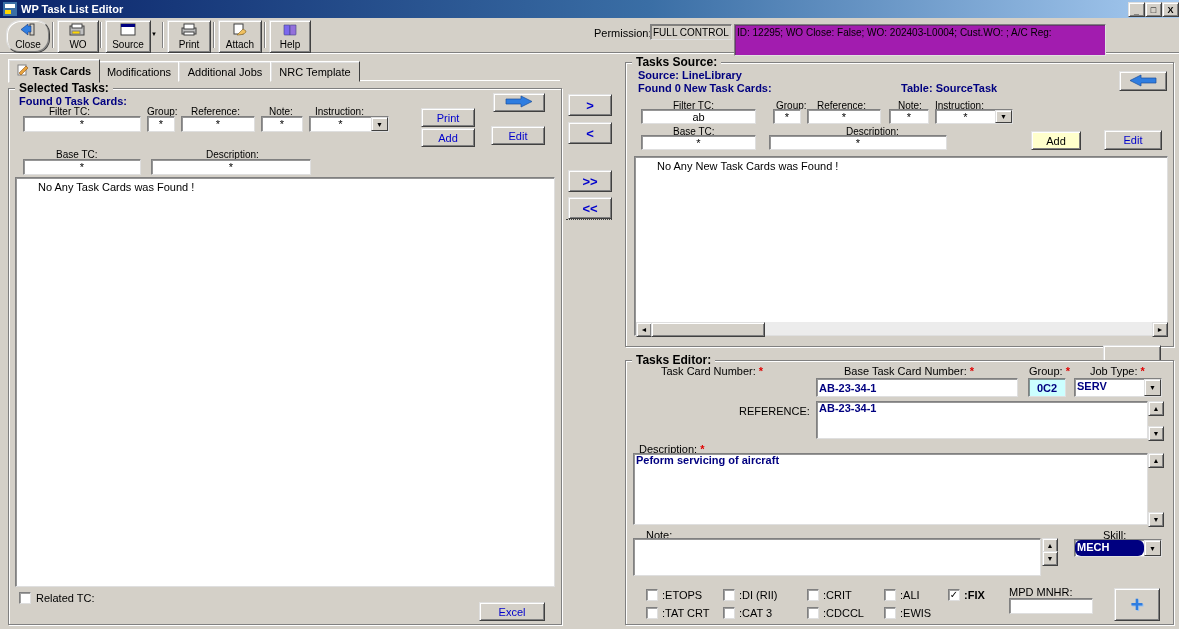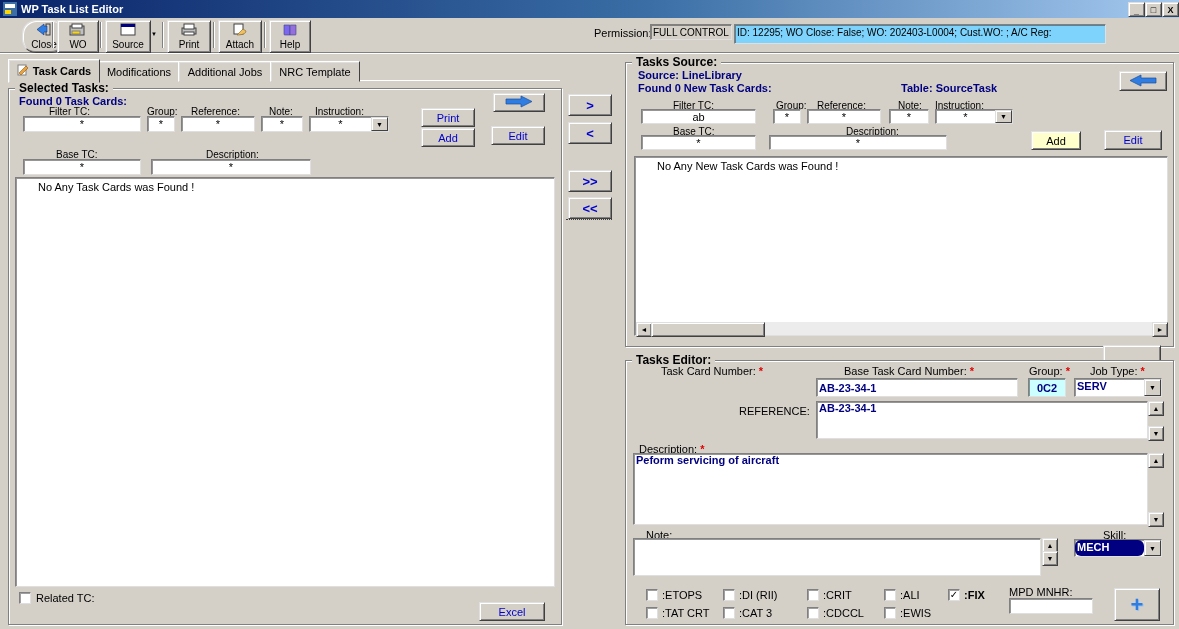--- a/index.html
+++ b/index.html
@@ -49,21 +49,21 @@
           <rect x="2" y="8" width="6" height="4" fill="#ffd700"></rect>
         </svg>
     </span>
     <span style="color:#fff;font-weight:bold;font-size:11px;margin-left:21px;">WP Task List Editor</span>
     <span class="abs r btn" style="left:1128px;top:2px;width:15px;height:13px;font-size:9px;font-weight:bold;align-items:flex-end;">_</span>
     <span class="abs r btn" style="left:1145px;top:2px;width:15px;height:13px;font-size:9px;font-weight:bold;">□</span>
     <span class="abs r btn" style="left:1162px;top:2px;width:15px;height:13px;font-size:9px;font-weight:bold;">X</span>
   </div>
 
   <div class="abs" style="left:0;top:18px;width:1179px;height:34px;border-bottom:1px solid #808080;box-shadow:0 1px 0 #fff;">
-    <div class="abs r tbtn" style="left:22px;top:2px;width:42px;height:29px;border-radius:14px;">
+    <div class="abs r tbtn" style="left:6px;top:2px;width:42px;height:29px;border-radius:14px;">
       <span><svg width="16" height="13">
             <rect x="10" y="1" width="4" height="11" fill="#d4d0c8" stroke="#404040"></rect>
             <polygon points="8,3 8,1 1,6.5 8,12 8,9 11,9 11,3" fill="#2f7de0" stroke="#0a246a" stroke-width="0.5"></polygon>
           </svg></span>
       <span>Close</span>
     </div>
     <div class="abs sep" style="left:52px;top:4px;height:26px;"></div>
     <div class="abs r tbtn" style="left:57px;top:2px;width:40px;height:29px;">
       <span><svg width="18" height="13">
             <rect x="1" y="3" width="14" height="9" fill="#c0c0c0" stroke="#404040"></rect>
@@ -102,21 +102,21 @@
     <div class="abs r tbtn" style="left:269px;top:2px;width:40px;height:29px;">
       <span><svg width="16" height="13">
             <path d="M2 2h5c1 0 1 .5 1 1v9H3c-1 0-1-.5-1-1z" fill="#7b68ee" stroke="#404080" stroke-width="0.6"></path>
             <path d="M14 2H9C8 2 8 2.5 8 3v9h5c1 0 1-.5 1-1z" fill="#9370db" stroke="#404080" stroke-width="0.6"></path>
           </svg></span>
       <span>Help</span>
     </div>
 
     <span class="abs lbl11" style="left:594px;top:9px;">Permission:</span>
     <span class="abs fld" style="left:650px;top:6px;width:82px;height:16px;background:#d4d0c8;font-size:10px;line-height:15px;">FULL CONTROL</span>
-    <span class="abs fld" style="left:734px;top:6px;width:372px;height:20px;background:#7dd3fc;font-size:10px;line-height:15px;overflow:hidden;white-space:nowrap;">ID: 12295; WO Close: False; WO: 202403-L0004; Cust.WO: ; A/C Reg:</span>
+    <span class="abs fld" style="left:734px;top:6px;width:372px;height:32px;background:#a21caf;font-size:10px;line-height:15px;overflow:hidden;white-space:nowrap;">ID: 12295; WO Close: False; WO: 202403-L0004; Cust.WO: ; A/C Reg:</span>
   </div>
 
   <div class="abs" style="left:8px;top:80px;width:552px;height:2px;border-top:1px solid #fff;"></div>
   <div class="abs tab" style="left:8px;top:59px;width:90px;height:22px;font-weight:bold;z-index:2;">
     <span><svg width="12" height="12">
           <rect x="1" y="1" width="8" height="10" fill="#fff" stroke="#808080"></rect>
           <path d="M4 11 L11 4 L9 2 L2 9 Z" fill="#e8a33d" stroke="#804000" stroke-width="0.5"></path>
         </svg></span>
     <span>Task Cards</span>
   </div>

